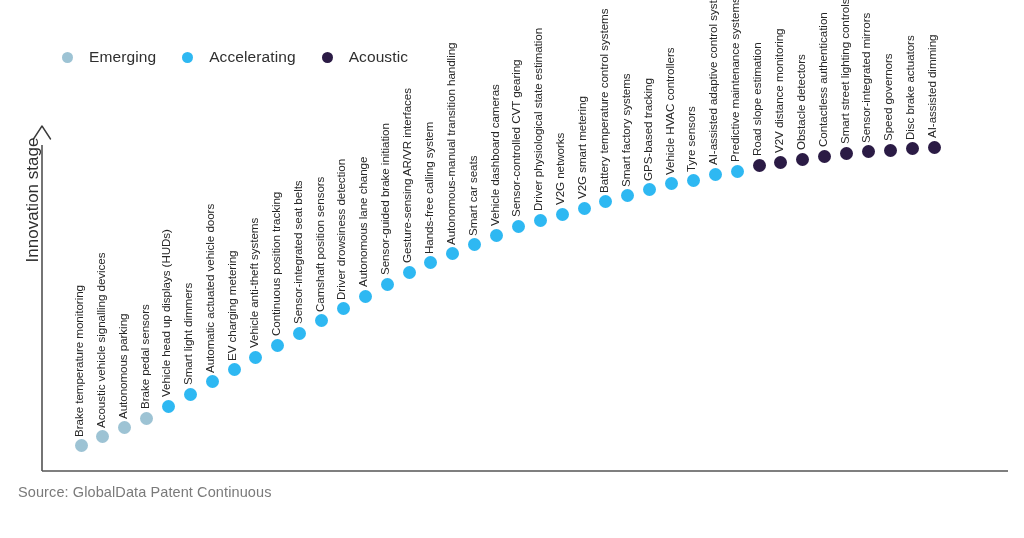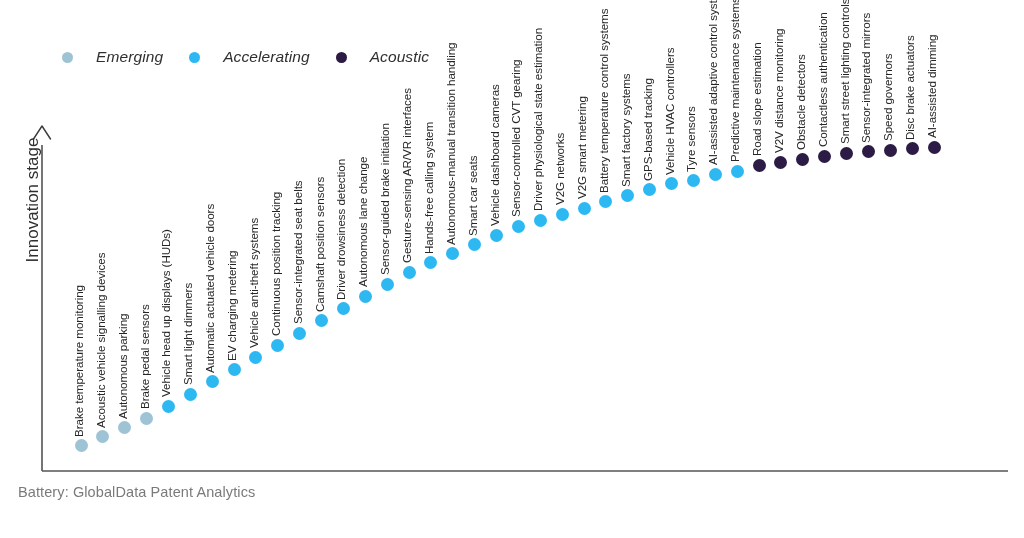--- a/index.html
+++ b/index.html
@@ -22,22 +22,21 @@
     left: 62px;
     top: 46px;
     display: flex;
     align-items: center;
     gap: 26px;
     height: 22px;
   }
   .legend-item {
     display: flex;
     align-items: center;
-    gap: 23px;
-    font-style: italic;
+    gap: 16px;
   }
   .legend-dot {
     width: 11px;
     height: 11px;
     border-radius: 50%;
     display: block;
   }
   .legend-label {
     font-size: 15.5px;
     color: #2f2f2f;
@@ -298,13 +297,13 @@
     <div class="point-group" style="left: 912.128px; top: 148.525px;">
       <span class="dot" style="background: rgb(43, 27, 69);"></span>
       <span class="point-label">Disc brake actuators</span>
     </div>
     <div class="point-group" style="left: 934px; top: 147px;">
       <span class="dot" style="background: rgb(43, 27, 69);"></span>
       <span class="point-label">AI-assisted dimming</span>
     </div>
   </div>
 
-<div id="source">Battery: GlobalData Patent Analytics</div>
+<div id="source">Source: GlobalData Patent Continuous</div>
 
 </body></html>

